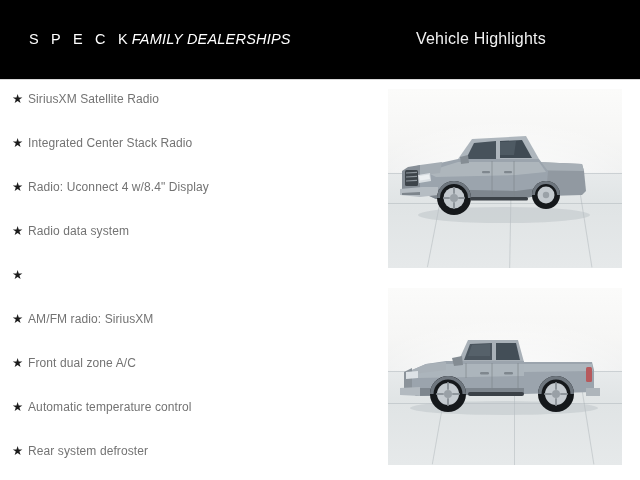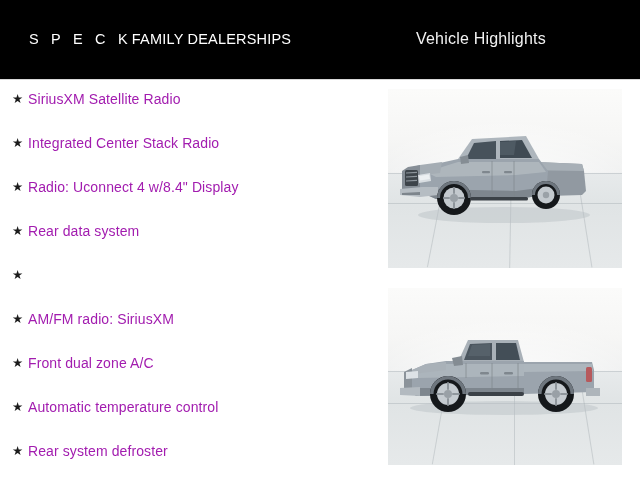--- a/index.html
+++ b/index.html
@@ -39,20 +39,21 @@
     font-weight: 400;
     white-space: nowrap;
     line-height: 20px;
   }
   .brand .speck {
     letter-spacing: 4.2px;
     text-align: center;
   }
   .brand .family {
     letter-spacing: 0.2px;
+    font-style: italic;
   }
 
   .header-title {
     position: absolute;
     left: 416px;
     top: 28px;
     color: #f2f2f2;
     font-size: 16px;
     font-weight: 400;
     letter-spacing: 0.2px;
@@ -82,22 +83,22 @@
   .bullet-star {
     display: inline-block;
     width: 16px;
     font-size: 12.5px;
     color: #1b1b1b;
     line-height: 24px;
     text-align: left;
   }
 
   .feature-label {
-    font-size: 14px;
-    color: #a21caf;
+    font-size: 12px;
+    color: #737373;
     line-height: 24px;
     letter-spacing: 0.1px;
   }
 
   
   .photo {
     position: absolute;
     left: 388px;
     width: 234px;
     overflow: hidden;
@@ -174,21 +175,21 @@
     <li class="feature-item" style="top:51px">
       <span class="bullet-star">★</span>
       <span class="feature-label">Integrated Center Stack Radio</span>
     </li>
     <li class="feature-item" style="top:95px">
       <span class="bullet-star">★</span>
       <span class="feature-label">Radio: Uconnect 4 w/8.4" Display</span>
     </li>
     <li class="feature-item" style="top:139px">
       <span class="bullet-star">★</span>
-      <span class="feature-label">Rear data system</span>
+      <span class="feature-label">Radio data system</span>
     </li>
     <li class="feature-item" style="top:183px">
       <span class="bullet-star">★</span>
     </li>
     <li class="feature-item" style="top:227px">
       <span class="bullet-star">★</span>
       <span class="feature-label">AM/FM radio: SiriusXM</span>
     </li>
     <li class="feature-item" style="top:271px">
       <span class="bullet-star">★</span>

